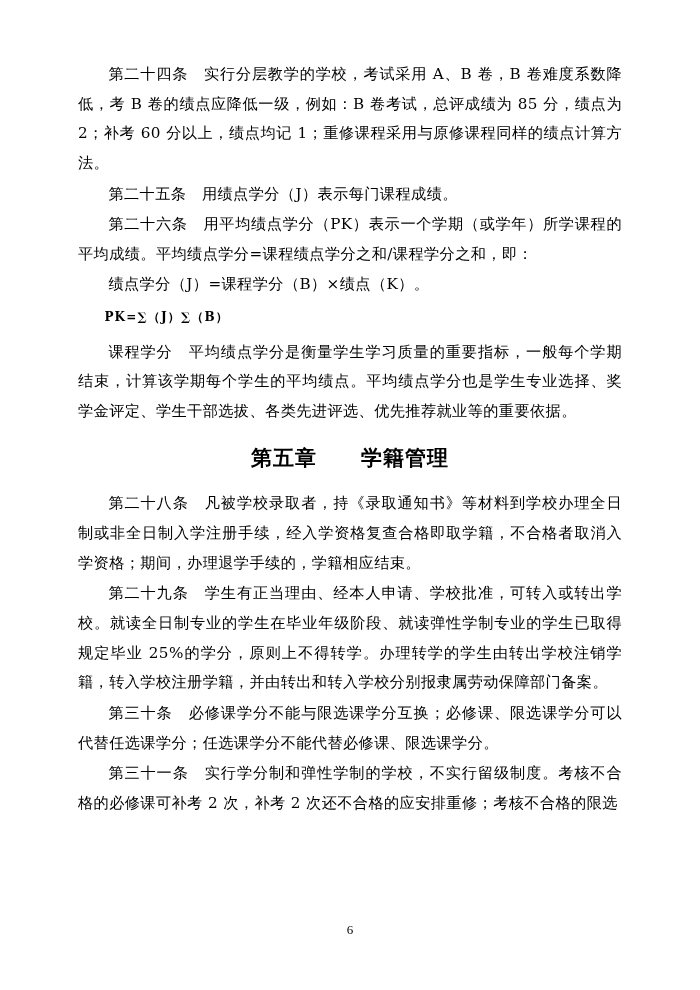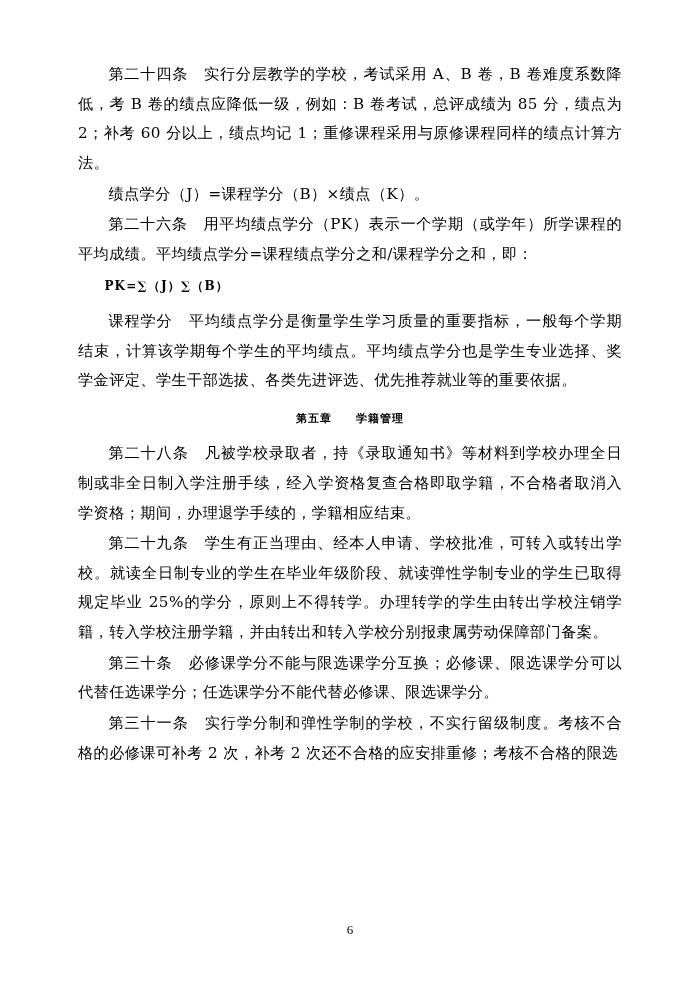--- a/index.html
+++ b/index.html
@@ -27,21 +27,21 @@
     line-height: 1.95;
     text-align: justify;
     text-justify: inter-ideograph;
     letter-spacing: 0.4px;
   }
   p.para {
     margin: 0 0 1px 0;
     text-indent: 2em;
   }
   h2.chapter {
-    font-size: 11px;
+    font-size: 21px;
     font-weight: bold;
     text-align: center;
     margin: 12px 0 10px 0;
     letter-spacing: 1px;
   }
   .formula {
     font-size: 12px;
     font-weight: bold;
     margin: 6px 0 8px 0;
     text-indent: 2.2em;
@@ -58,24 +58,25 @@
   }
 </style>
 </head>
 <body>
 
 <div class="page">
   <div class="doc-body">
 
     <p class="para">第二十四条　实行分层教学的学校，考试采用 A、B 卷，B 卷难度系数降低，考 B 卷的绩点应降低一级，例如：B 卷考试，总评成绩为 85 分，绩点为 2；补考 60 分以上，绩点均记 1；重修课程采用与原修课程同样的绩点计算方法。</p>
 
+    <p class="para">第二十五条　用绩点学分（J）表示每门课程成绩。</p>
+
+    <p class="para">第二十六条　用平均绩点学分（PK）表示一个学期（或学年）所学课程的平均成绩。平均绩点学分=课程绩点学分之和/课程学分之和，即：</p>
 
     <p class="para">绩点学分（J）=课程学分（B）×绩点（K）。</p>
-
-    <p class="para">第二十六条　用平均绩点学分（PK）表示一个学期（或学年）所学课程的平均成绩。平均绩点学分=课程绩点学分之和/课程学分之和，即：</p>
 
     <div class="formula">PK=∑（J）∑（B）</div>
 
     <p class="para">课程学分　平均绩点学分是衡量学生学习质量的重要指标，一般每个学期结束，计算该学期每个学生的平均绩点。平均绩点学分也是学生专业选择、奖学金评定、学生干部选拔、各类先进评选、优先推荐就业等的重要依据。</p>
 
     <h2 class="chapter">第五章　　学籍管理</h2>
 
     <p class="para">第二十八条　凡被学校录取者，持《录取通知书》等材料到学校办理全日制或非全日制入学注册手续，经入学资格复查合格即取学籍，不合格者取消入学资格；期间，办理退学手续的，学籍相应结束。</p>
 
     <p class="para">第二十九条　学生有正当理由、经本人申请、学校批准，可转入或转出学校。就读全日制专业的学生在毕业年级阶段、就读弹性学制专业的学生已取得规定毕业 25%的学分，原则上不得转学。办理转学的学生由转出学校注销学籍，转入学校注册学籍，并由转出和转入学校分别报隶属劳动保障部门备案。</p>

